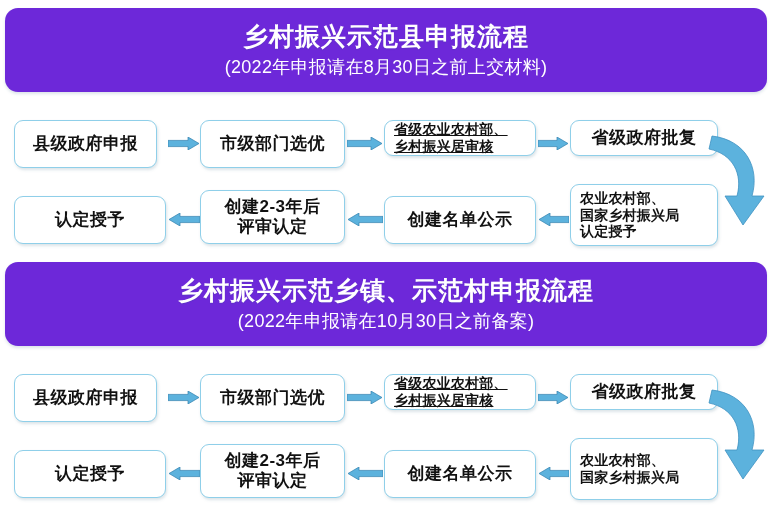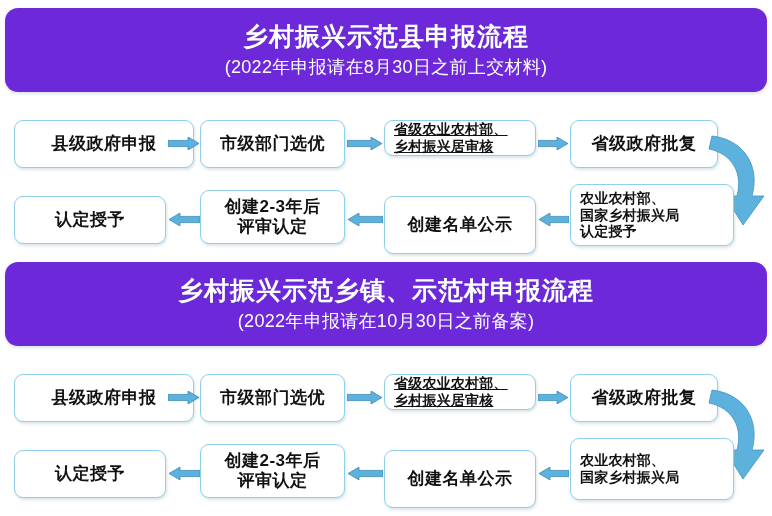--- a/index.html
+++ b/index.html
@@ -72,30 +72,30 @@
     font-weight: bold;
     box-shadow: 1px 2px 3px rgba(140,165,180,0.30);
     padding: 2px 4px;
     line-height: 1.18;
   }
   .node.big   { font-size: 17px; letter-spacing: 0.5px; }
   .node.small { font-size: 14px; letter-spacing: 0.2px; }
   .node.left  { justify-content: flex-start; text-align: left; padding-left: 9px; }
 
   
-  .r1c1 { left: 14px;  top: 12px; width: 180px; height: 48px; }
+  .r1c1 { left: 14px;  top: 12px; width: 143px; height: 48px; }
   .r1c2 { left: 200px; top: 12px; width: 145px; height: 48px; }
   .r1c3 { left: 384px; top: 12px; width: 152px; height: 36px; text-decoration: underline; }
-  .r1c4 { left: 570px; top: 12px; width: 148px; height: 48px; justify-content: center; }
+  .r1c4 { left: 570px; top: 12px; width: 148px; height: 36px; justify-content: center; }
 
   
   .r2c1 { left: 14px;  top: 88px; width: 152px; height: 48px; }
   .r2c2 { left: 200px; top: 82px; width: 145px; height: 54px; }
-  .r2c3 { left: 384px; top: 88px; width: 152px; height: 58px; }
-  .r2c4 { left: 570px; top: 76px; width: 164px; height: 62px; }
+  .r2c3 { left: 384px; top: 88px; width: 152px; height: 48px; }
+  .r2c4 { left: 570px; top: 76px; width: 148px; height: 62px; }
 
   
   .arrow {
     position: absolute;
     height: 13px;
   }
   .arrow svg { display: block; }
 
   .a-r1-1 { left: 168px; top: 29px; width: 32px; }
   .a-r1-2 { left: 347px; top: 29px; width: 36px; }

